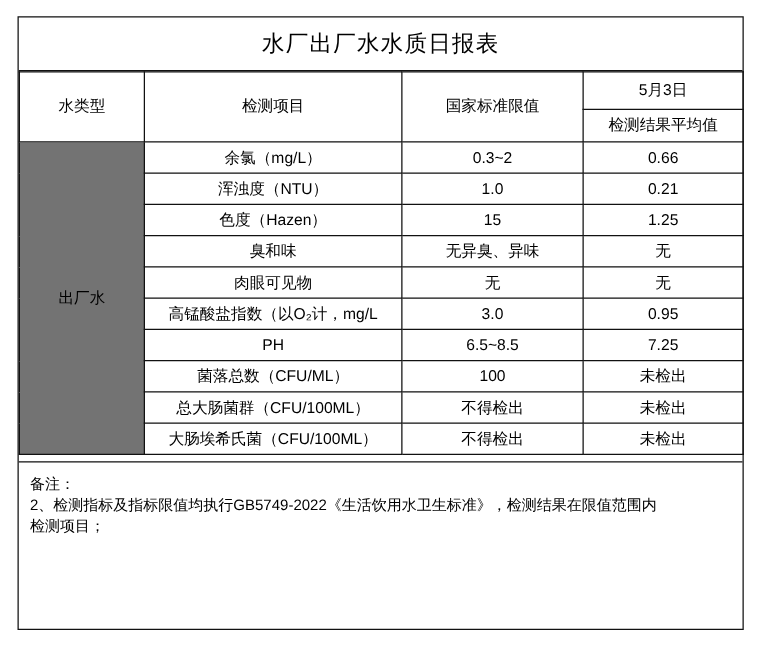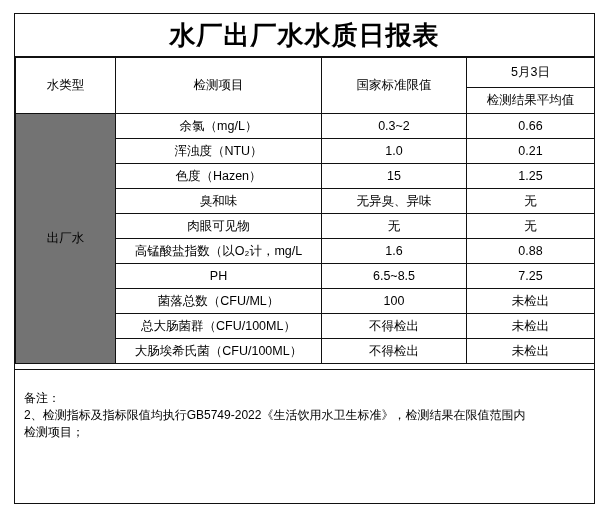--- a/index.html
+++ b/index.html
@@ -31,22 +31,22 @@
     background: #ffffff;
   }
   .title-row {
     height: 42px;
     display: flex;
     align-items: center;
     justify-content: center;
     border-bottom: 1px solid #111111;
   }
   .title-text {
-    font-size: 26px;
-    font-weight: bold;
+    font-size: 18px;
+    font-weight: normal;
     letter-spacing: 1px;
   }
   table.report {
     border-collapse: collapse;
     width: 100%;
     table-layout: fixed;
   }
   table.report td, table.report th {
     border: 1px solid #111111;
     font-size: 12.5px;
@@ -80,21 +80,21 @@
     text-align: left;
     padding-left: 8px;
   }
   .notes {
     position: absolute;
     left: 0;
     right: 0;
     bottom: 0;
     height: 134px;
     border-top: 1px solid #111111;
-    padding: 20px 9px 0 9px;
+    padding: 9px 9px 0 9px;
     box-sizing: border-box;
   }
   .notes-line {
     font-size: 12px;
     line-height: 17px;
     text-align: left;
   }
 </style>
 </head>
 <body>
@@ -145,22 +145,22 @@
           <td>无异臭、异味</td>
           <td>无</td>
         </tr>
         <tr>
           <td class="item-cell">肉眼可见物</td>
           <td>无</td>
           <td>无</td>
         </tr>
         <tr>
           <td class="item-cell">高锰酸盐指数（以O₂计，mg/L</td>
-          <td>1.6</td>
-          <td>0.88</td>
+          <td>3.0</td>
+          <td>0.95</td>
         </tr>
         <tr>
           <td class="item-cell">PH</td>
           <td>6.5~8.5</td>
           <td>7.25</td>
         </tr>
         <tr>
           <td class="item-cell">菌落总数（CFU/ML）</td>
           <td>100</td>
           <td>未检出</td>

